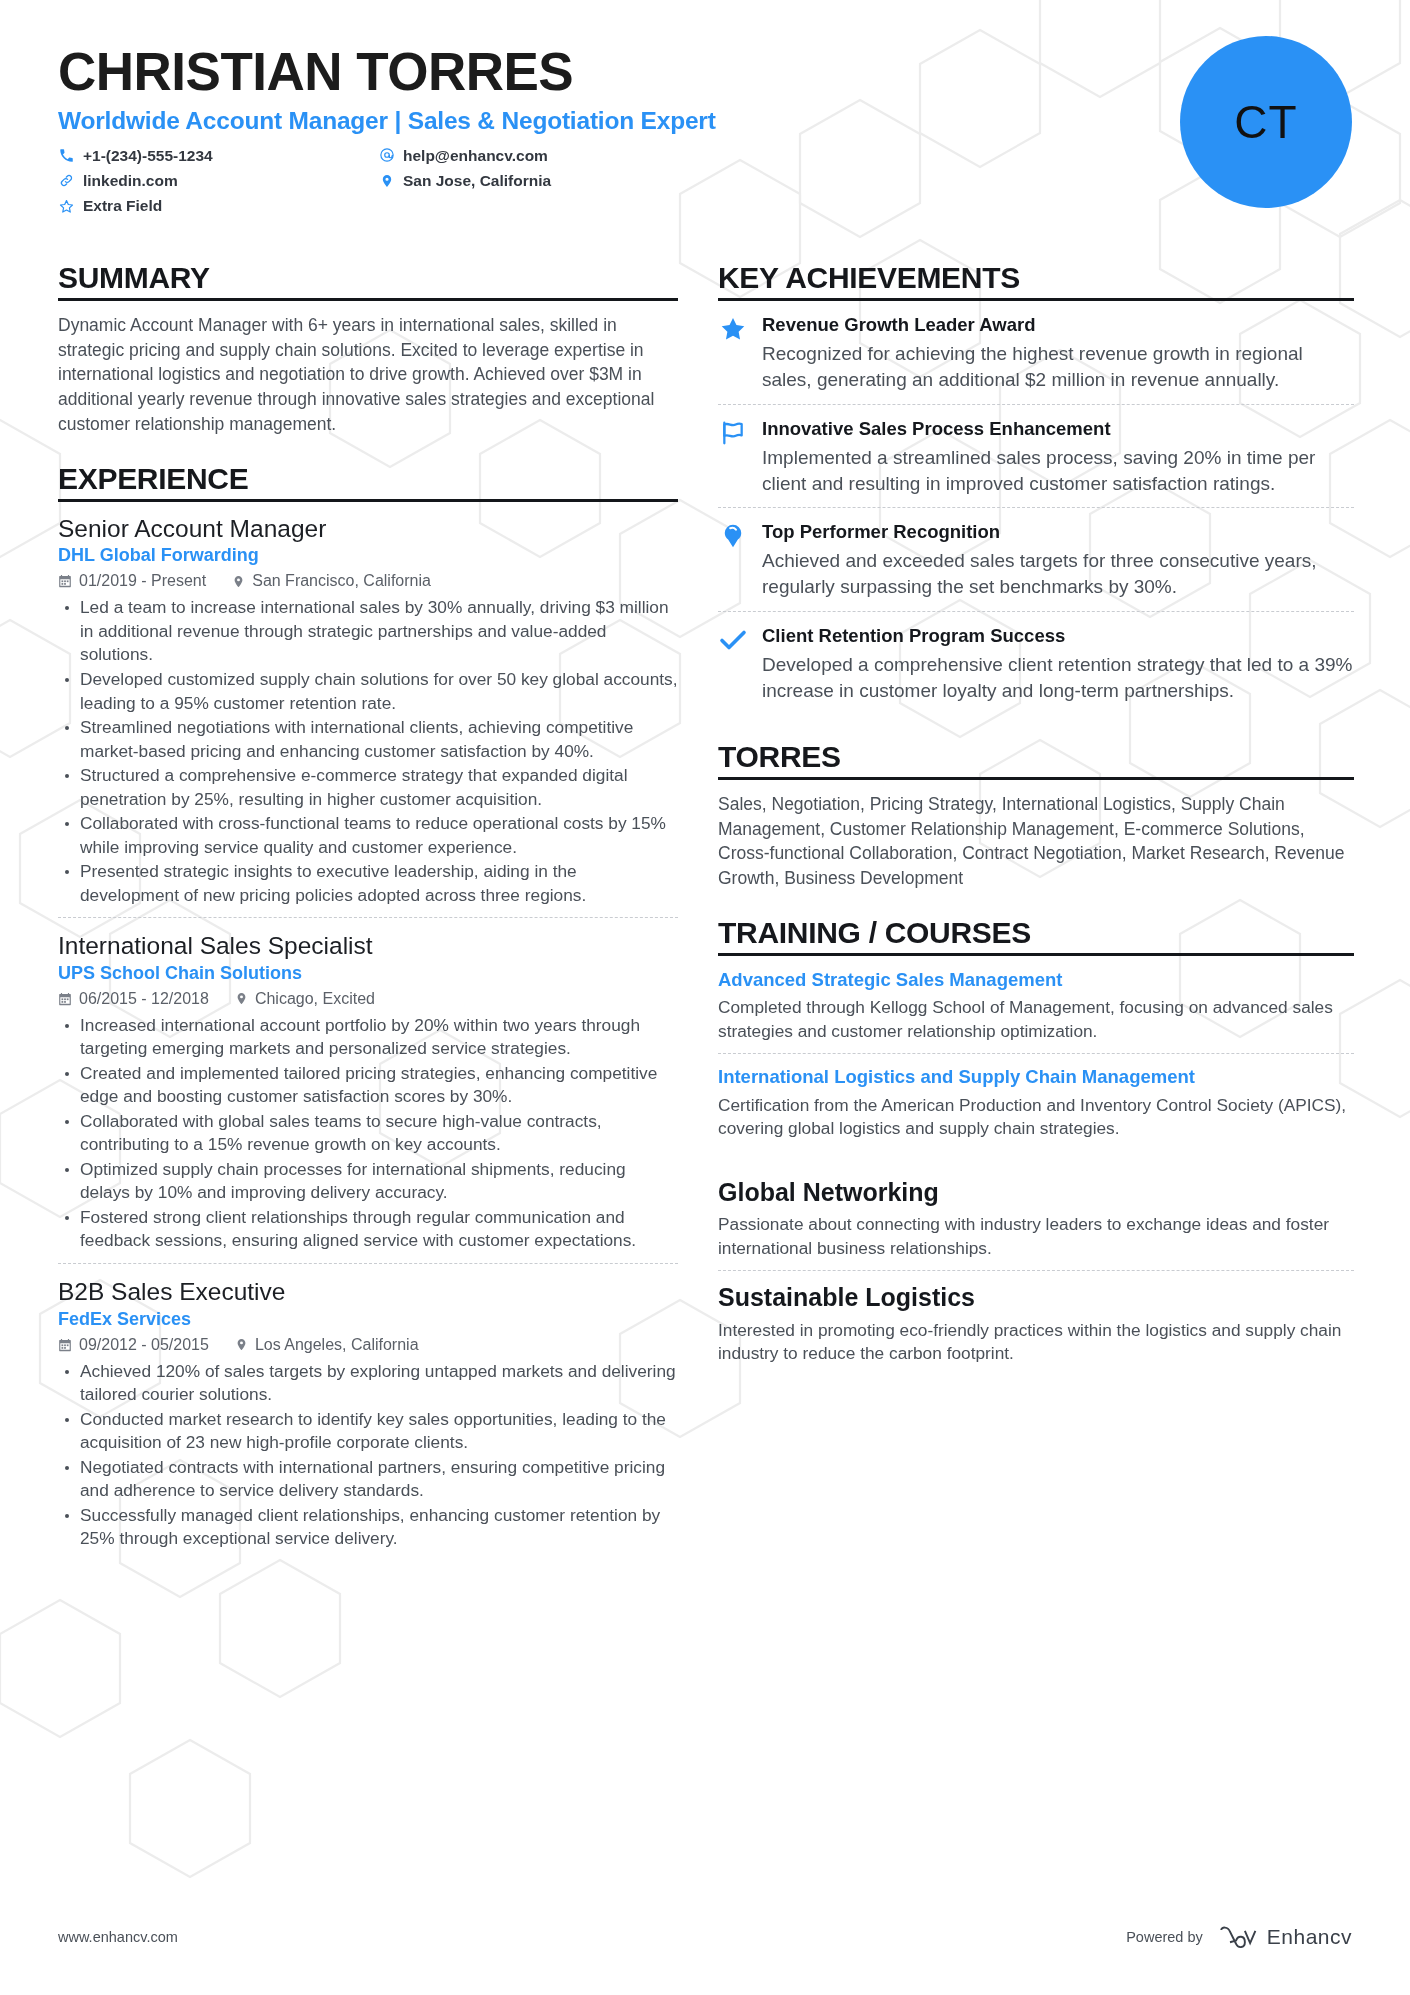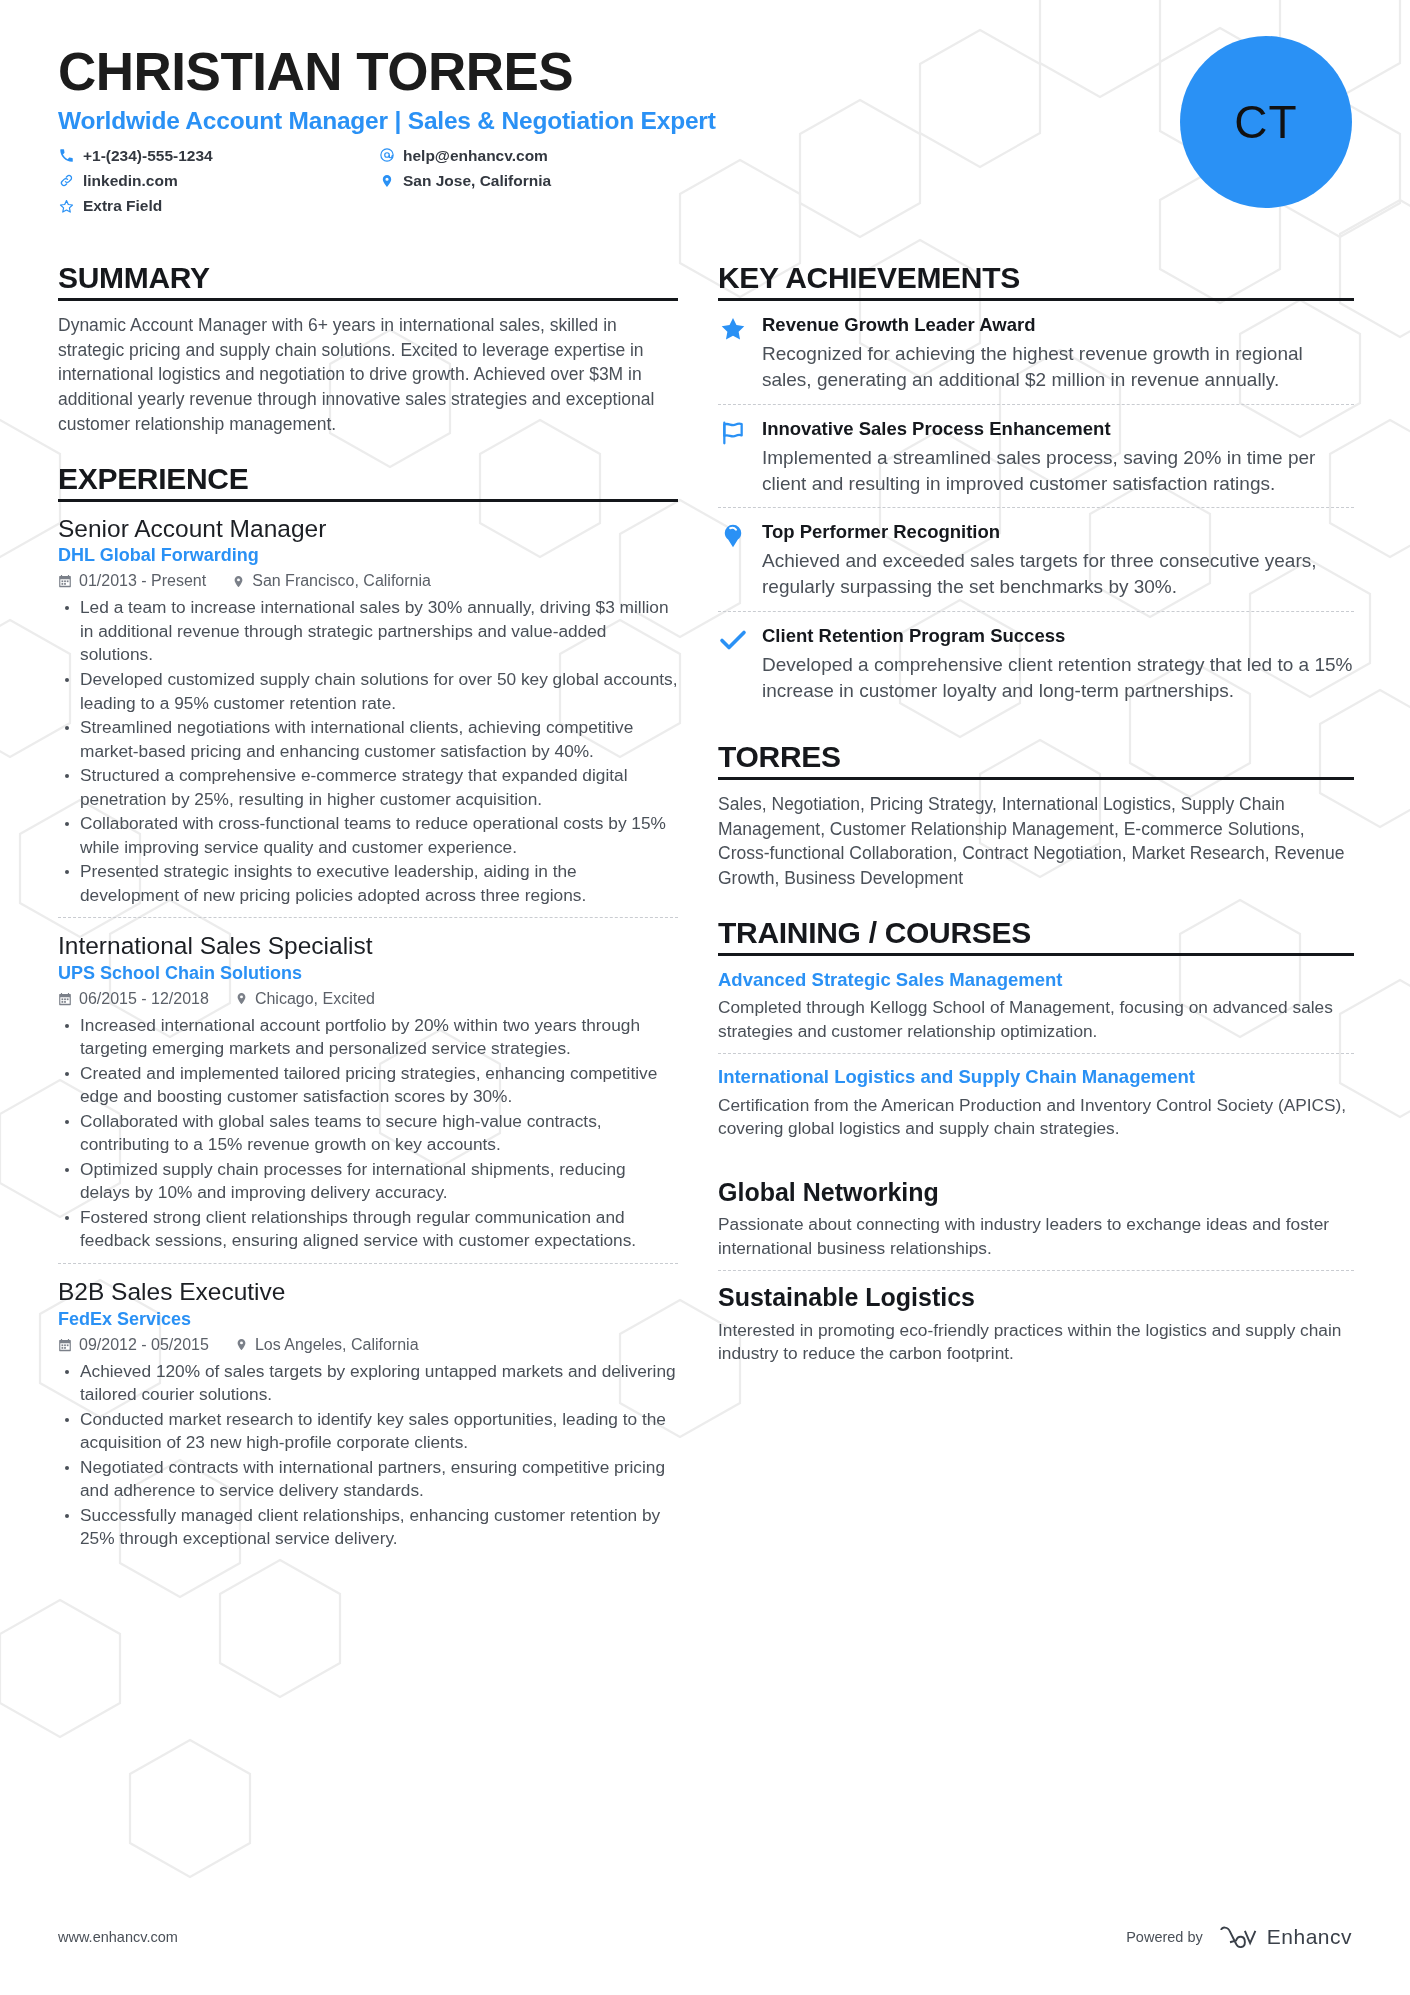--- a/index.html
+++ b/index.html
@@ -366,21 +366,21 @@
                     <span class="ic">
                       <svg width="14" height="14" viewBox="0 0 24 24" fill="currentColor">
                         <path d="M7 1.5v2h10v-2h2v2h2a1 1 0 0 1 1 1v17a1 1 0 0 1-1 1H3a1 1 0 0 1-1-1v-17a1 1 0 0 1 1-1h2v-2h2zM20 9H4v11h16V9z"></path>
                         <rect x="6" y="11" width="3" height="3"></rect>
                         <rect x="10.5" y="11" width="3" height="3"></rect>
                         <rect x="15" y="11" width="3" height="3"></rect>
                         <rect x="6" y="15.5" width="3" height="3"></rect>
                         <rect x="10.5" y="15.5" width="3" height="3"></rect>
                       </svg>
                     </span>
-                    <span>01/2013 - Present</span>
+                    <span>01/2019 - Present</span>
                   </span>
                   <span class="mi">
                     <span class="ic">
                       <svg width="13" height="15" viewBox="0 0 24 24" fill="currentColor">
                         <path d="M12 1.8c-4 0-7.2 3.2-7.2 7.2 0 5.4 7.2 13.2 7.2 13.2s7.2-7.8 7.2-13.2c0-4-3.2-7.2-7.2-7.2zm0 9.9a2.7 2.7 0 1 1 0-5.4 2.7 2.7 0 0 1 0 5.4z"></path>
                       </svg>
                     </span>
                     <span>San Francisco, California</span>
                   </span>
                 </div>
@@ -506,21 +506,21 @@
                 </div>
               </div>
               <div class="ach">
                 <div class="ach-ic">
                   <svg width="28" height="26" viewBox="0 0 28 24" fill="none" stroke="currentColor" stroke-width="3.6" stroke-linecap="round" stroke-linejoin="round">
                     <path d="M3 12.5 L10 19.5 L25 4.5"></path>
                   </svg>
                 </div>
                 <div style="flex:1">
                   <div class="ach-title">Client Retention Program Success</div>
-                  <div class="ach-desc">Developed a comprehensive client retention strategy that led to a 15% increase in customer loyalty and long-term partnerships.</div>
+                  <div class="ach-desc">Developed a comprehensive client retention strategy that led to a 39% increase in customer loyalty and long-term partnerships.</div>
                 </div>
               </div>
             </div>
         </div>
 
         <div class="section">
           <div class="sect-title sect-rule">TORRES</div>
           <div class="body-text">Sales, Negotiation, Pricing Strategy, International Logistics, Supply Chain Management, Customer Relationship Management, E-commerce Solutions, Cross-functional Collaboration, Contract Negotiation, Market Research, Revenue Growth, Business Development</div>
         </div>
 

